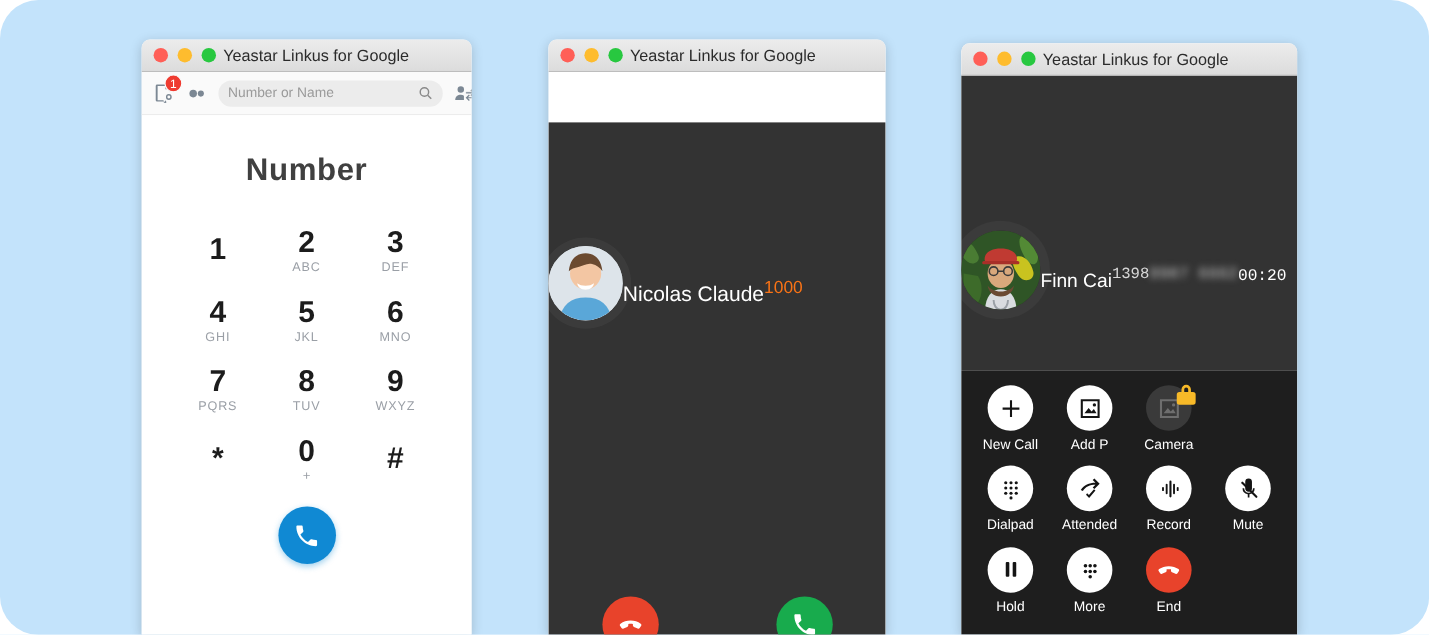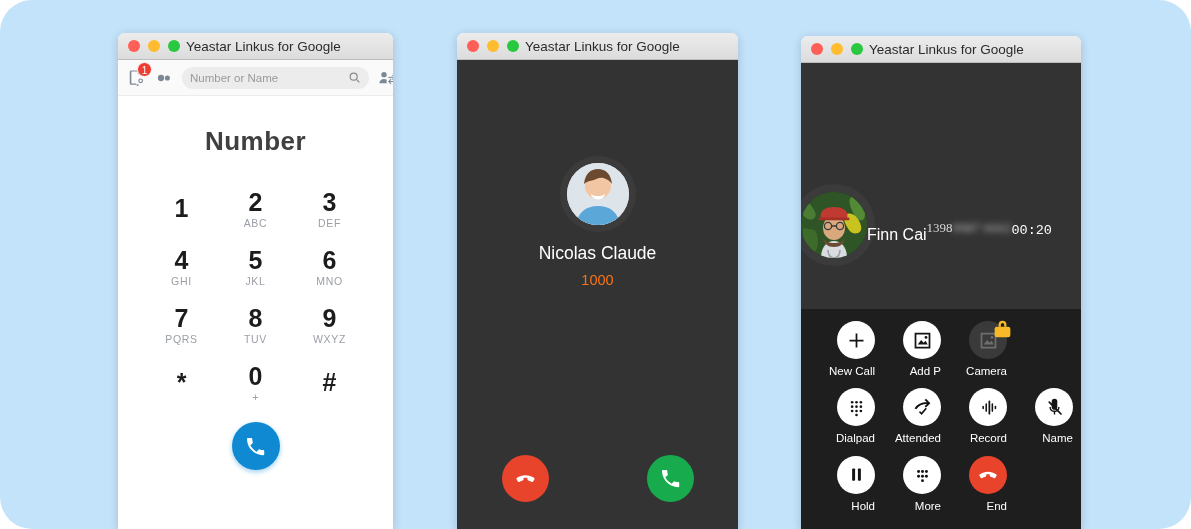--- a/index.html
+++ b/index.html
@@ -115,21 +115,21 @@
     background: #1089d3;
     display: flex; align-items: center; justify-content: center;
     cursor: pointer;
     box-shadow: 0 2px 5px rgba(16,137,211,.4);
   }
   .call-btn-blue svg { width: 23px; height: 23px; fill: #fff; }
 
   
   #win-incoming { left: 457px; top: 33px; width: 281px; height: 496px; border-radius: 7px 7px 0 0; }
   .dark-body { background: #333333; height: calc(100% - 27px); position: relative; }
-  .caller-block { padding-top: 103px; display: flex; flex-direction: column; align-items: center; }
+  .caller-block { padding-top: 103px; display: flex; align-items: center; margin-top: 42px; }
   .avatar-lg {
     width: 62px; height: 62px; border-radius: 50%;
     overflow: hidden; background: #d7dde3;
     box-shadow: 0 0 0 7px rgba(255,255,255,.045);
   }
   .caller-name { margin-top: 18px; font-size: 17.5px; color: #ffffff; font-family: "Liberation Sans", sans-serif; }
   .caller-ext  { margin-top: 8px; font-size: 14.5px; color: #f97316; font-family: "Liberation Sans", sans-serif; }
   .answer-row {
     position: absolute; left: 0; right: 0; bottom: 27px;
     display: flex; justify-content: center; gap: 98px;
@@ -148,37 +148,37 @@
     padding-top: 77px;
   }
   .avatar-incall {
     width: 66px; height: 66px; border-radius: 50%;
     overflow: hidden;
     box-shadow: 0 0 0 8px rgba(255,255,255,.04);
   }
   .incall-name { margin-top: 20px; font-size: 16px; color: #ffffff; font-family: "Liberation Sans", sans-serif; }
   .incall-number {
     margin-top: 7px; font-size: 13px; color: #d8d8d8;
-    font-family: Liberation Serif, serif;
+    font-family: Liberation Mono, monospace;
     display: flex; align-items: flex-end;
   }
   .num-blur { filter: blur(3.2px); color: #c9c9c9; letter-spacing: .4px; }
   .incall-timer { margin-top: 11px; font-size: 13.5px; color: #ffffff; font-family: Liberation Mono, monospace; }
 
   .incall-actions {
     background: #1e1e1e;
     height: calc(100% - 27px - 246px);
     display: grid;
     grid-template-columns: repeat(4, 1fr);
     grid-auto-rows: 1fr;
     align-content: start;
     padding: 12px 8px 6px 8px;
   }
   .act {
-    display: flex; flex-direction: column; align-items: flex-end;
+    display: flex; flex-direction: column; align-items: center;
     cursor: pointer;
   }
   .act .circle {
     width: 38px; height: 38px; border-radius: 50%;
     background: #ffffff;
     display: flex; align-items: center; justify-content: center;
     position: relative;
   }
   .act .circle.disabled { background: #3a3a3a; }
   .act .circle.endcall  { background: #e8432b; }
@@ -465,21 +465,21 @@
       </div>
 
       <div class="act">
         <div class="circle">
           <svg viewBox="0 0 24 24">
             <path d="M12 14.5a3.2 3.2 0 0 0 3.2-3.2V5.2a3.2 3.2 0 1 0-6.4 0v6.1A3.2 3.2 0 0 0 12 14.5z"></path>
             <path d="M17.8 11.3h-1.6A4.2 4.2 0 0 1 12 15.5a4.2 4.2 0 0 1-4.2-4.2H6.2A5.9 5.9 0 0 0 11.2 17v3h1.6v-3a5.9 5.9 0 0 0 5-5.7z"></path>
             <rect x="2.5" y="11" width="21" height="2" rx="1" transform="rotate(45 12 12)"></rect>
           </svg>
         </div>
-        <span class="label">Name</span>
+        <span class="label">Mute</span>
       </div>
 
       <div class="act">
         <div class="circle">
           <svg viewBox="0 0 24 24">
             <rect x="7" y="5" width="3.4" height="14" rx="1"></rect>
             <rect x="13.6" y="5" width="3.4" height="14" rx="1"></rect>
           </svg>
         </div>
         <span class="label">Hold</span>

